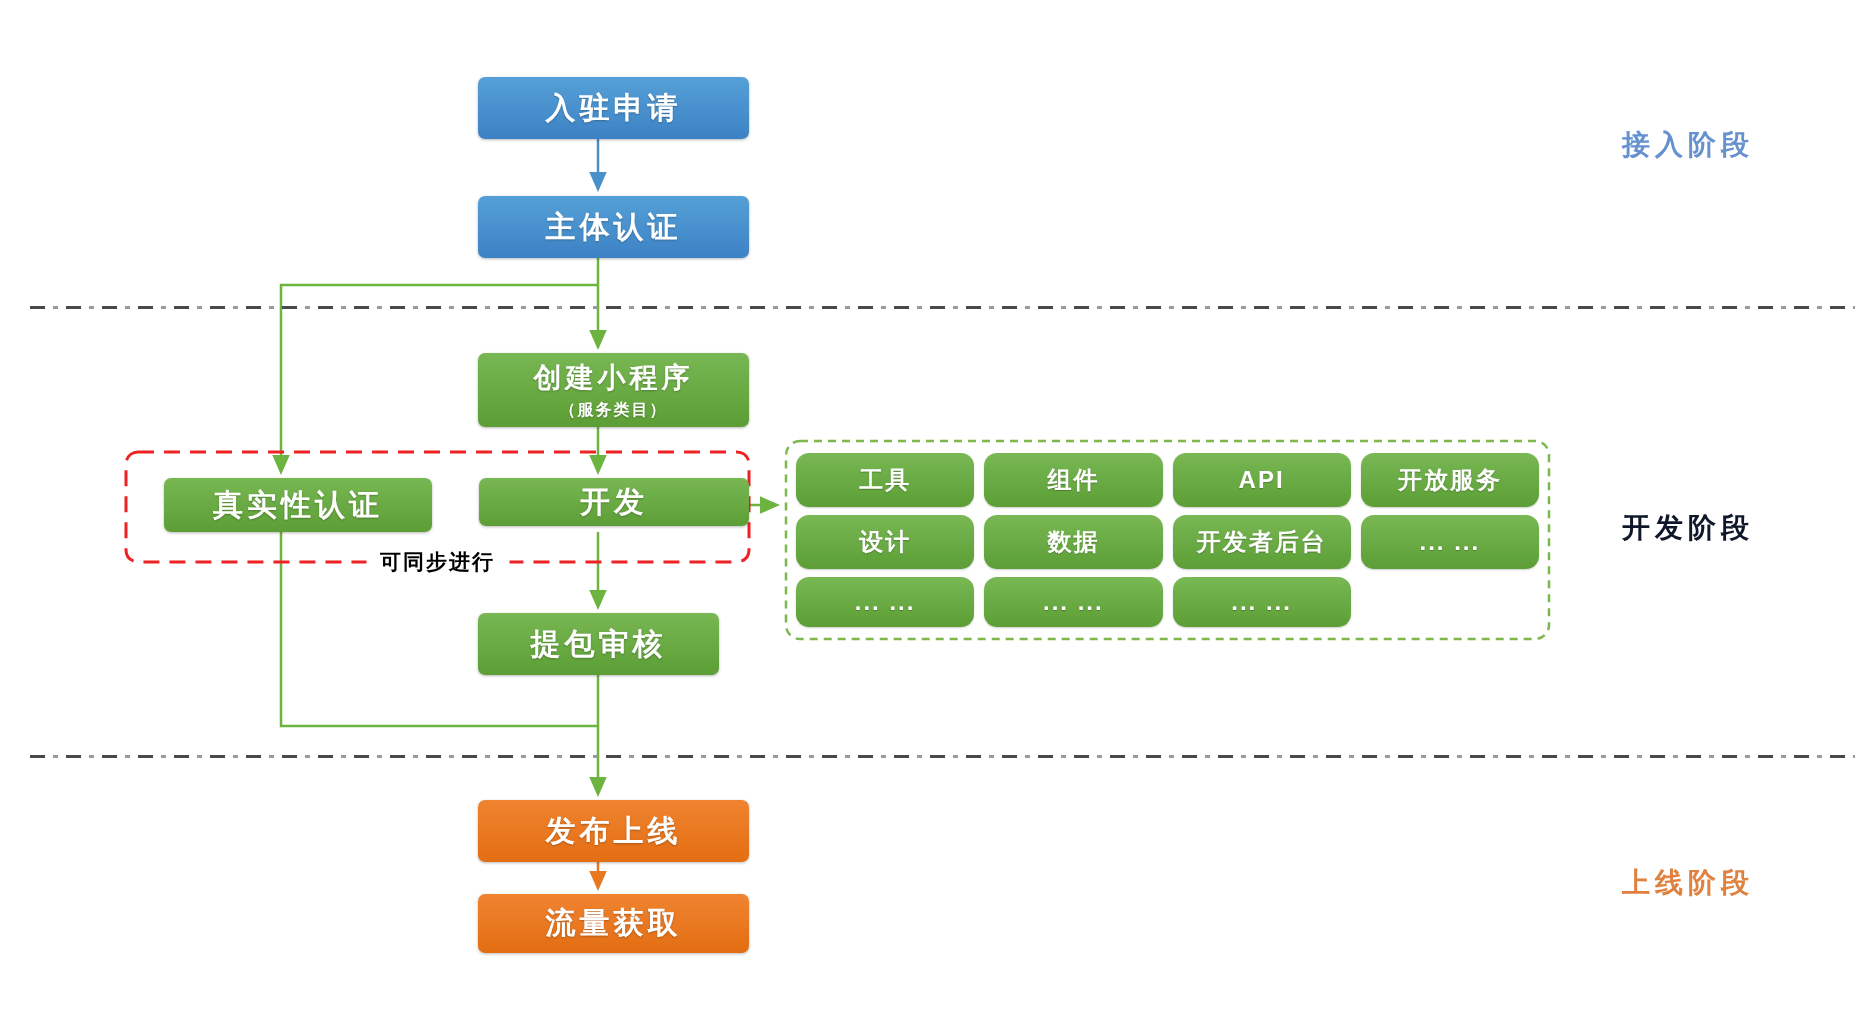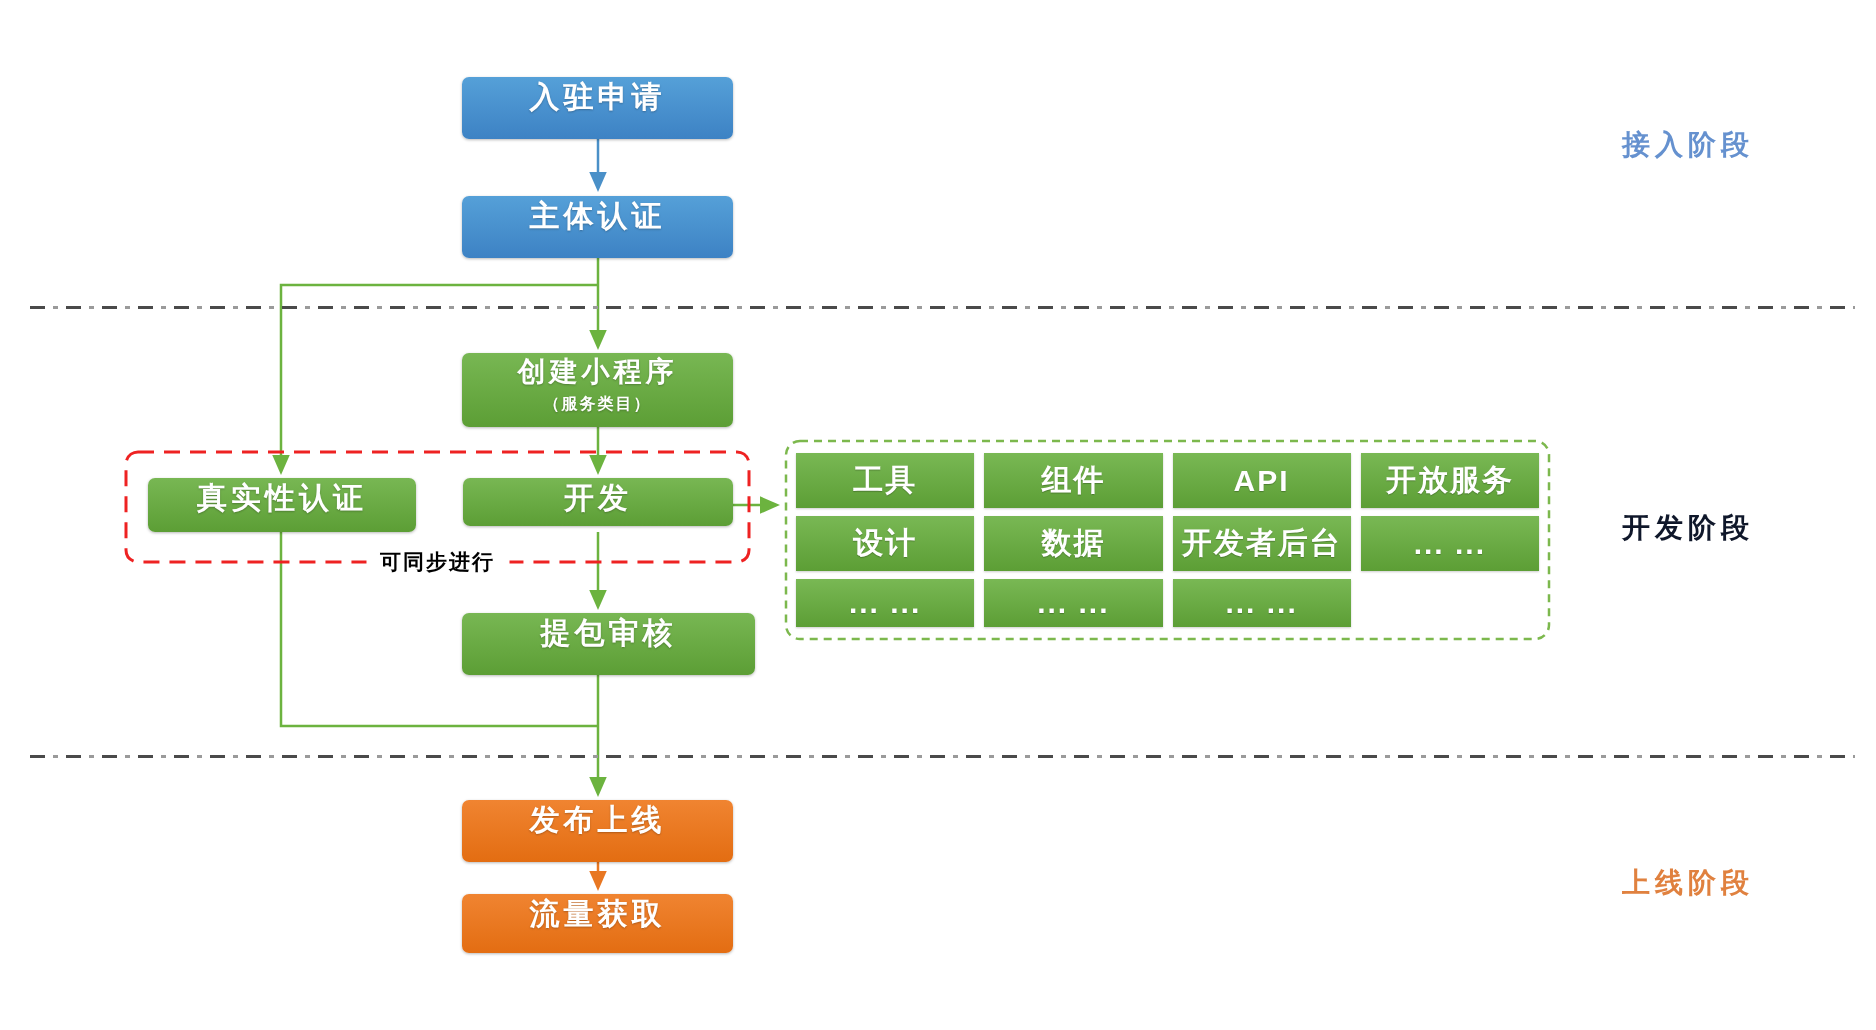--- a/index.html
+++ b/index.html
@@ -4,23 +4,23 @@
 <style>
   html,body { margin:0; padding:0; background:#ffffff; }
   .canvas {
     position:relative; width:1876px; height:1030px; background:#ffffff;
     font-family:"Liberation Sans","DejaVu Sans",sans-serif; overflow:hidden;
   }
   .layer { position:absolute; left:0; top:0; z-index:1; pointer-events:none; }
 
   .box {
     position:absolute; z-index:2; display:flex; flex-direction:column;
-    align-items:center; color:#fff; font-weight:bold;
+    align-items:center; justify-content:center; color:#fff; font-weight:bold;
     font-size:30px; letter-spacing:4px; border-radius:7px;
-    box-shadow:0 1px 3px rgba(0,0,0,.28); text-shadow:0 1px 2px rgba(0,0,0,.25);
+    box-shadow:0 1px 3px rgba(0,0,0,.28); text-shadow:0 1px 2px rgba(0,0,0,.25);margin-left:16px;
   }
   .blue   { background:linear-gradient(#55a0d8,#3d82c4); }
   .green  { background:linear-gradient(#78b753,#5c9e35); }
   .orange { background:linear-gradient(#f08431,#e36d12); }
   .sub { font-size:16px; letter-spacing:2px; font-weight:bold; margin-top:3px; }
 
   .divider {
     position:absolute; z-index:1; left:30px; width:1825px; height:3px;
     background:repeating-linear-gradient(90deg,
       #4a4a4a 0 15px, transparent 15px 23px, #9a9a9a 23px 28px, transparent 28px 36px);
@@ -38,22 +38,22 @@
   }
   .sync-rect { position:absolute; z-index:2; }
 
   .tools-panel {
     position:absolute; z-index:2; left:785px; top:440px; width:765px; height:200px;
     box-sizing:border-box; padding:13px 11px;
     display:grid; grid-template-columns:repeat(4,1fr); gap:8px 10px;
   }
   .tool-cell {
     display:flex; align-items:center; justify-content:center;
-    background:linear-gradient(#79b854,#5c9e35); border-radius:0;
-    color:#fff; font-weight:bold; font-size:30px; letter-spacing:2px;
+    background:linear-gradient(#79b854,#5c9e35); border-radius:13px;
+    color:#fff; font-weight:bold; font-size:24px; letter-spacing:2px;
     box-shadow:0 1px 2px rgba(0,0,0,.2); text-shadow:0 1px 1px rgba(0,0,0,.25);
   }
 </style>
 </head>
 <body>
 
 <div class="canvas">
 
   <svg class="layer" width="1876" height="1030" viewBox="0 0 1876 1030">
     <defs>
@@ -103,21 +103,21 @@
   </div>
 
   <div class="box green" style="left:148px; top:478px; width:268px; height:54px;">
     <span>真实性认证</span>
   </div>
 
   <div class="box green" style="left:463px; top:478px; width:270px; height:48px;">
     <span>开发</span>
   </div>
 
-  <div class="box green" style="left:462px; top:613px; width:293px; height:62px;">
+  <div class="box green" style="left:462px; top:613px; width:241px; height:62px;">
     <span>提包审核</span>
   </div>
 
   <div class="box orange" style="left:462px; top:800px; width:271px; height:62px;">
     <span>发布上线</span>
   </div>
 
   <div class="box orange" style="left:462px; top:894px; width:271px; height:59px;">
     <span>流量获取</span>
   </div>

